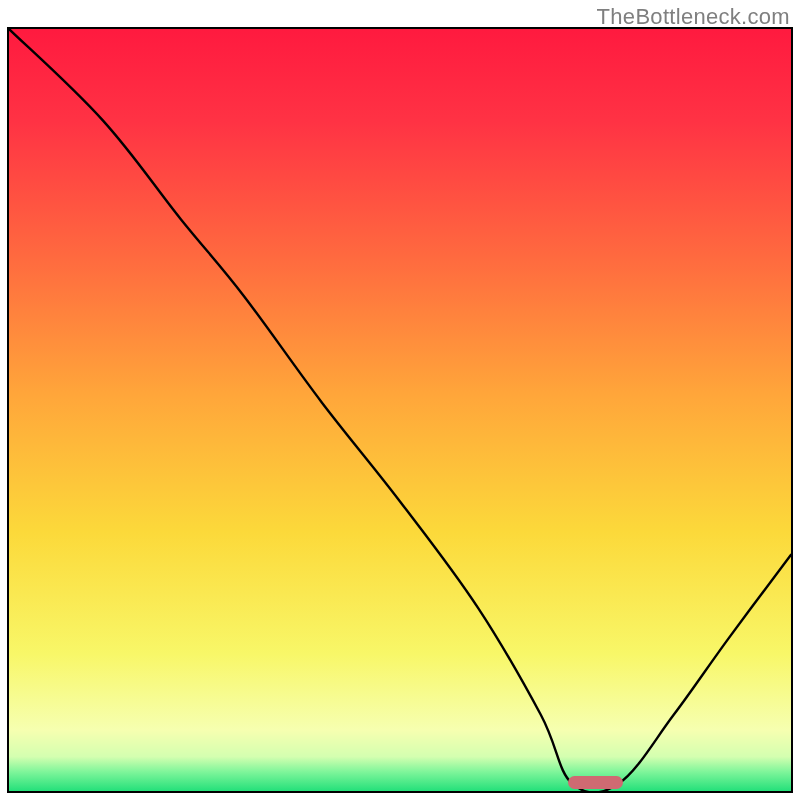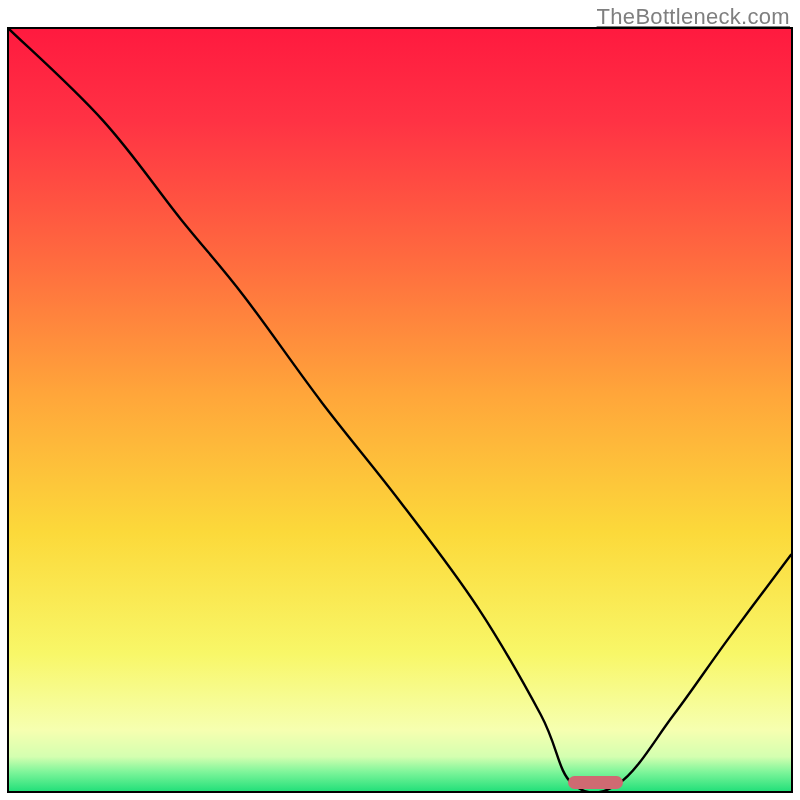--- a/index.html
+++ b/index.html
@@ -29,21 +29,20 @@
     height: 100%;
   }
   .watermark {
     position: absolute;
     top: 4px;
     right: 10px;
     color: #7f7f7f;
     font-size: 22px;
     font-weight: 500;
     letter-spacing: 0.3px;
-    text-decoration: underline;
   }
   svg.curve {
     position: absolute;
     left: 0;
     top: 0;
     width: 100%;
     height: 100%;
   }
   .marker {
     position: absolute;

